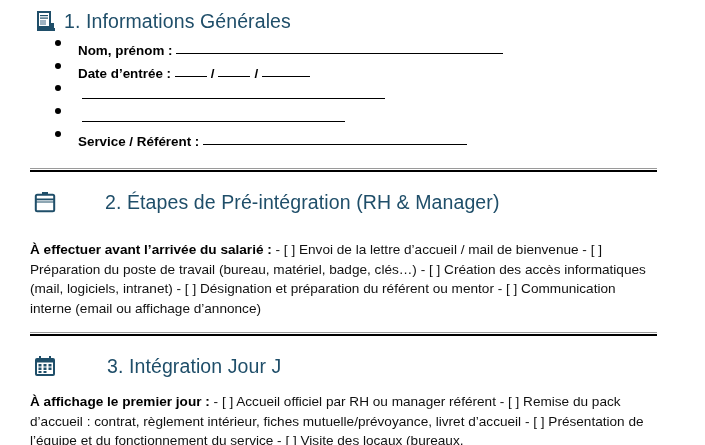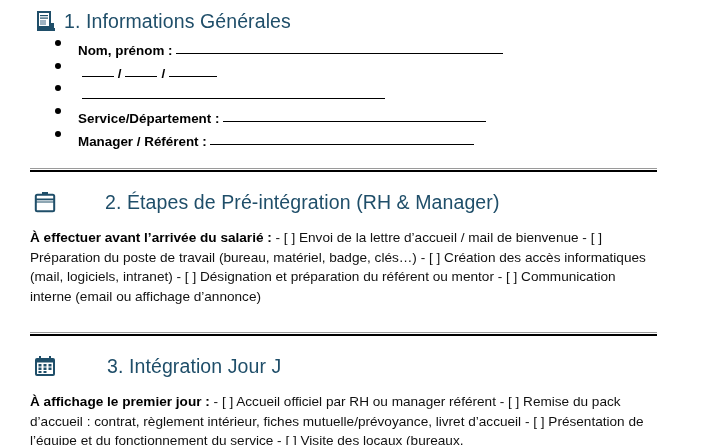--- a/index.html
+++ b/index.html
@@ -57,40 +57,40 @@
   </div>
 
   <ul class="fields">
     <li>
       <span class="bullet"></span>
       <span>Nom, prénom :</span>&nbsp;
       <span class="blank" style="width:327px;"></span>
     </li>
     <li>
       <span class="bullet"></span>
-      &nbsp;
+      <span>Date d’entrée :</span>&nbsp;
       <span class="blank" style="width:32px;"></span>
       <span class="slash">/</span>
       <span class="blank" style="width:32px;"></span>
       <span class="slash">/</span>
       <span class="blank" style="width:48px;"></span>
     </li>
     <li>
       <span class="bullet"></span>
       &nbsp;
       <span class="blank" style="width:303px;"></span>
     </li>
     <li>
       <span class="bullet"></span>
-      <span>Service/Département :</span>&nbsp;
+      &nbsp;
       <span class="blank" style="width:263px;"></span>
     </li>
     <li>
       <span class="bullet"></span>
-      <span>Manager / Référent :</span>&nbsp;
+      <span>Service / Référent :</span>&nbsp;
       <span class="blank" style="width:264px;"></span>
     </li>
   </ul>
 
   <div class="divider" style="top:168px;">
     <div class="l1"></div>
       <div class="l2"></div>
       <div class="l3"></div>
   </div>
 
@@ -99,21 +99,21 @@
       <svg viewBox="0 0 24 24">
         <rect x="9" y="2" width="6" height="3" fill="#1f4e69"></rect>
         <rect x="2.8" y="4.8" width="18.4" height="16.4" rx="1.5" fill="none" stroke="#1f4e69" stroke-width="2"></rect>
         <rect x="3" y="8.5" width="18" height="1.8" fill="#1f4e69"></rect>
         <rect x="3" y="11.5" width="18" height="1" fill="#1f4e69"></rect>
       </svg>
     </span>
     <span>2. Étapes de Pré-intégration (RH &amp; Manager)</span>
   </div>
 
-  <div class="para" style="top:228px;">
+  <div class="para" style="top:240px;">
     <b>À effectuer avant l’arrivée du salarié :</b><span> - [ ] Envoi de la lettre d’accueil / mail de bienvenue - [ ] Préparation du poste de travail (bureau, matériel, badge, clés…) - [ ] Création des accès informatiques (mail, logiciels, intranet) - [ ] Désignation et préparation du référent ou mentor - [ ] Communication interne (email ou affichage d’annonce)</span>
   </div>
 
   <div class="divider" style="top:332px;">
     <div class="l1"></div>
       <div class="l2"></div>
       <div class="l3"></div>
   </div>
 
   <div class="heading" style="top:354px;gap:43px;">

